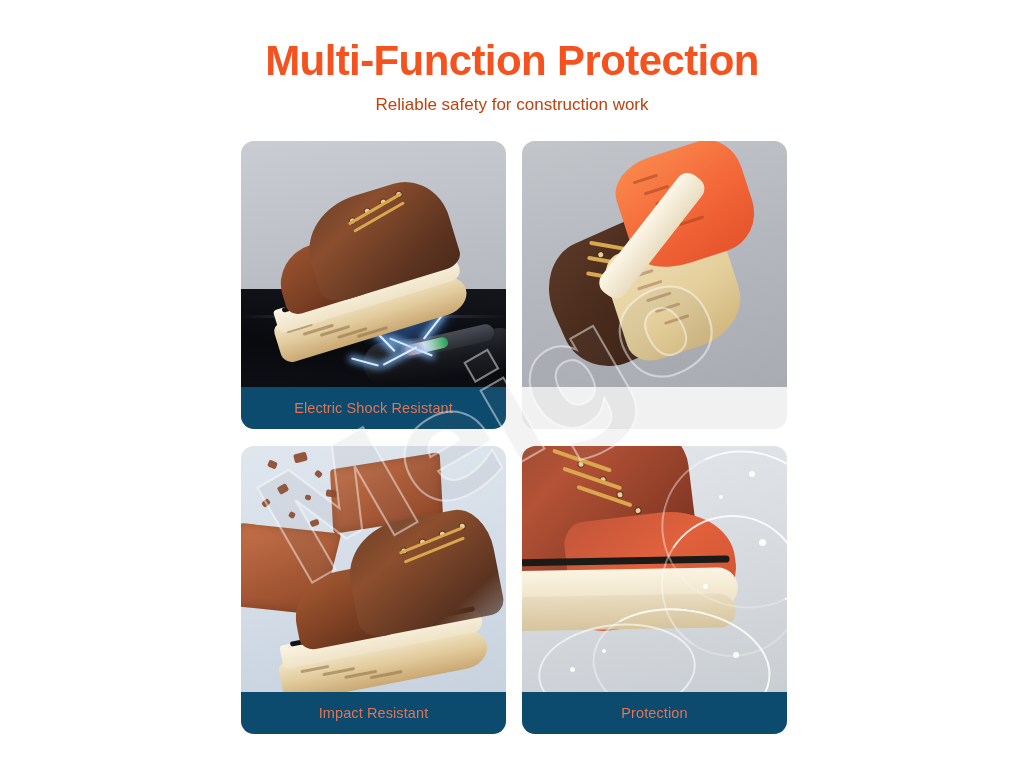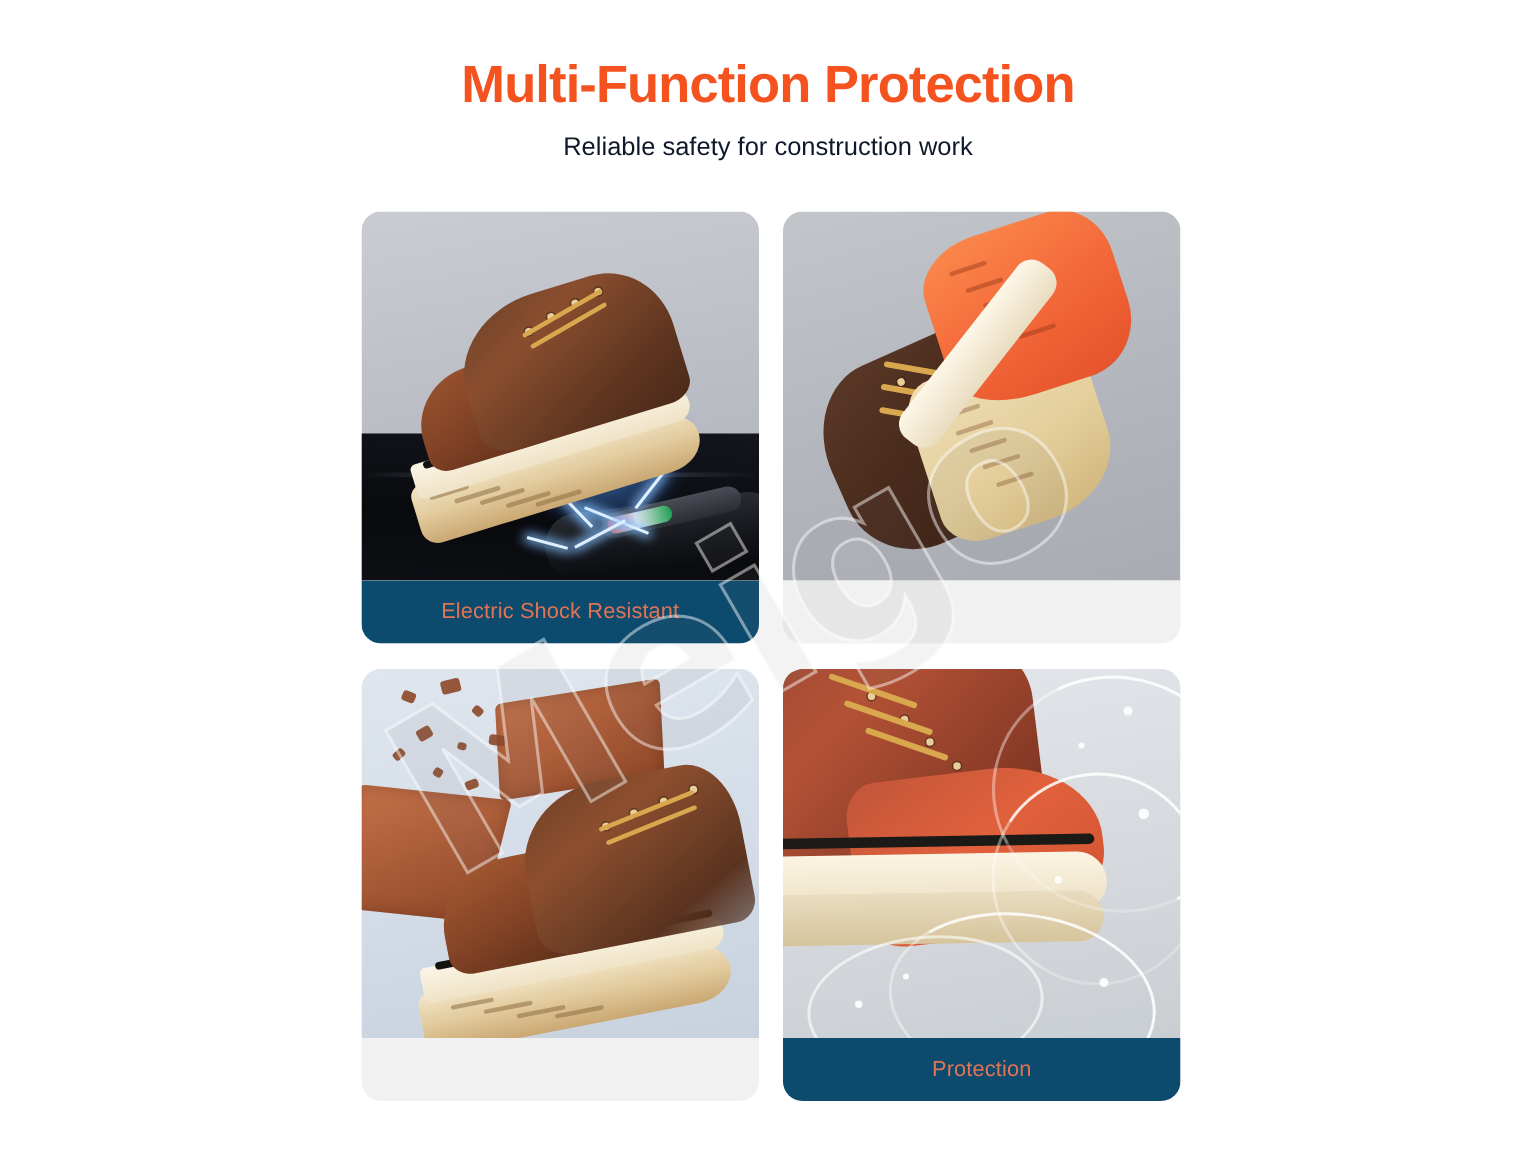--- a/index.html
+++ b/index.html
@@ -25,31 +25,31 @@
 
   
   .header {
     position: absolute;
     top: 38px;
     left: 0;
     width: 1024px;
     text-align: center;
   }
   .title {
-    font-size: 35px;
+    font-size: 42px;
     font-weight: bold;
     color: #F4531F;
     letter-spacing: -0.6px;
     line-height: 1.08;
     margin: 0;
   }
   .subtitle {
     font-size: 17px;
     font-weight: normal;
-    color: #0f172a;
+    color: #c2410c;
     margin: 12px 0 0 0;
     line-height: 1.2;
   }
 
   
   .grid {
     position: absolute;
     top: 141px;
     left: 241px;
     width: 546px;
@@ -517,20 +517,21 @@
               <div class="eyelet" style="left:38%; top:26%;"></div>
               <div class="eyelet" style="left:52%; top:21%;"></div>
               <div class="eyelet" style="left:66%; top:17%;"></div>
               <div class="eyelet" style="left:80%; top:14%;"></div>
               <div class="lace" style="left:36%; top:22%; width:46%; height:3px; transform:rotate(-11deg);"></div>
               <div class="lace" style="left:38%; top:31%; width:44%; height:3px; transform:rotate(-11deg);"></div>
             </div>
           </div>
         </div>
       </div>
+      <div class="card-caption">Impact Resistant</div>
     </div>
 
     <div class="card">
       <div class="card-media">
         <div class="scene-water">
           <div class="water-boot">
             <div class="up4">
               <div class="eyelet" style="left:44%; top:14%;"></div>
               <div class="eyelet" style="left:54%; top:25%;"></div>
               <div class="eyelet" style="left:62%; top:36%;"></div>

